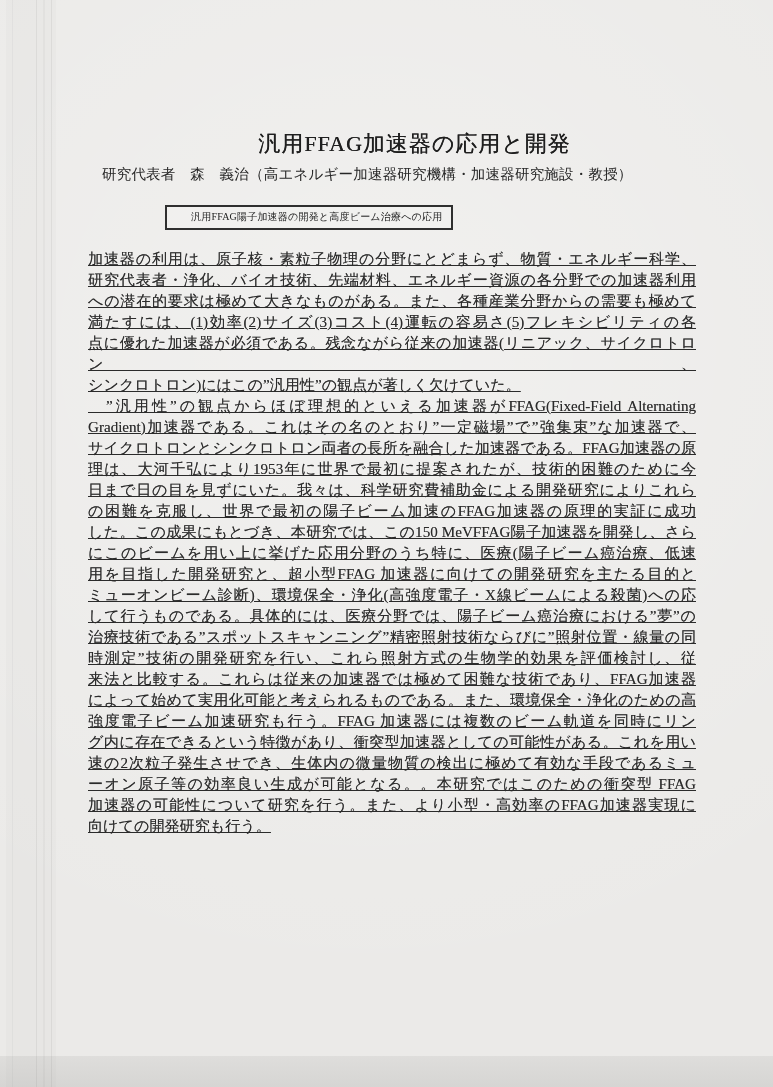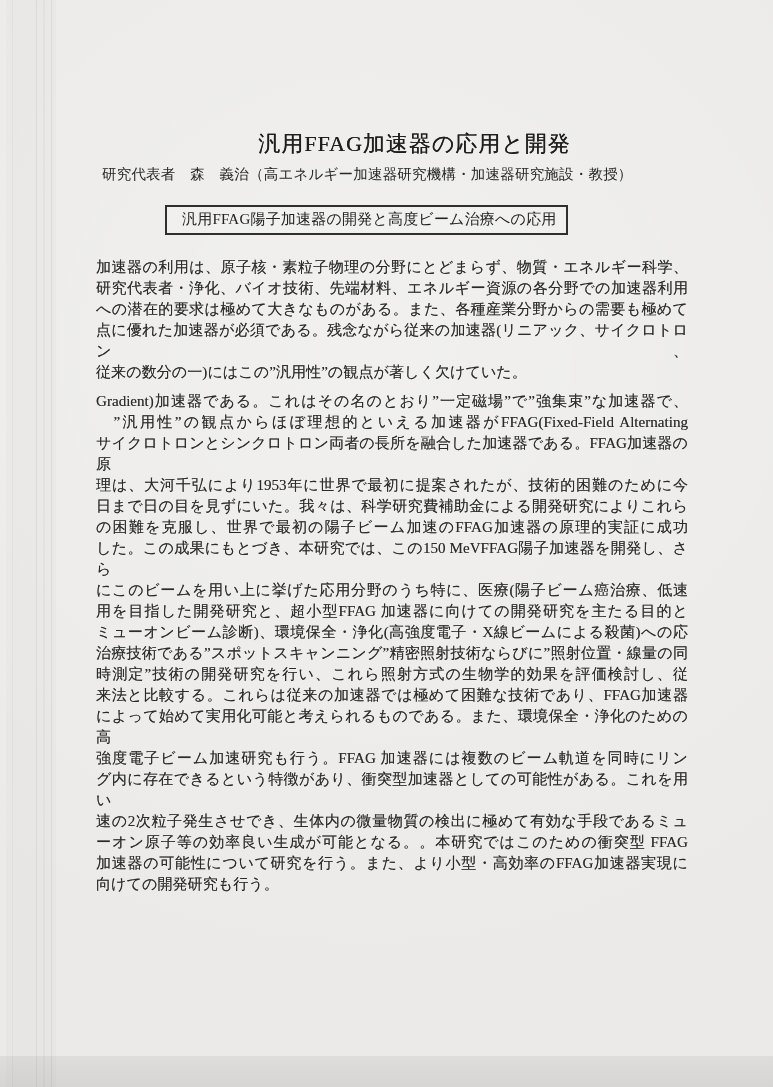--- a/index.html
+++ b/index.html
@@ -37,33 +37,33 @@
     color: #1f1f1f;
     text-shadow: 0.3px 0 0 currentColor;
   }
   .author {
     position: absolute; top: 165px; left: 102px;
     font-size: 14.5px; letter-spacing: 0.2px;
     color: #262626;
   }
   .subtitle-box {
     position: absolute; top: 205px; left: 165px;
-    padding: 3px 9px 4px 15px;
+    padding: 3px 9px 4px 24px;
     border: 2px solid #2f2f2f;
-    font-size: 15px; letter-spacing: 0.2px;
+    font-size: 10px; letter-spacing: 0.2px;
     color: #222;
     background: rgba(255,255,255,0.12);
   }
   .body-text {
     position: absolute; top: 249px; left: 88px; width: 608px;
     font-size: 15.1px; line-height: 21px;
     color: #2b2b2b;
     text-shadow: 0 0 0.4px rgba(43,43,43,0.55);
   }
-  .para { margin: 8px; }
+  .para { margin: 0; text-decoration: underline; }
   .bl { text-align: justify; text-align-last: justify; }
   .para .bl:last-child { text-align-last: left; }
 </style>
 </head>
 <body>
 
 <div class="scan">
 
   <div class="vband"></div>
   <div class="vline v1"></div>
@@ -76,34 +76,36 @@
 
   <div class="author">研究代表者　森　義治（高エネルギー加速器研究機構・加速器研究施設・教授）</div>
 
   <div class="subtitle-box">汎用FFAG陽子加速器の開発と高度ビーム治療への応用</div>
 
   <div class="body-text">
     <div class="para">
         <div class="bl">加速器の利用は、原子核・素粒子物理の分野にとどまらず、物質・エネルギー科学、</div>
         <div class="bl">研究代表者・浄化、バイオ技術、先端材料、エネルギー資源の各分野での加速器利用</div>
         <div class="bl">への潜在的要求は極めて大きなものがある。また、各種産業分野からの需要も極めて</div>
+        <div class="bl">満たすには、(1)効率(2)サイズ(3)コスト(4)運転の容易さ(5)フレキシビリティの各</div>
         <div class="bl">点に優れた加速器が必須である。残念ながら従来の加速器(リニアック、サイクロトロン、</div>
-        <div class="bl">従来の数分の一)にはこの”汎用性”の観点が著しく欠けていた。</div>
+        <div class="bl">シンクロトロン)にはこの”汎用性”の観点が著しく欠けていた。</div>
       </div>
     <div class="para">
+        <div class="bl">　”汎用性”の観点からほぼ理想的といえる加速器がFFAG(Fixed-Field Alternating</div>
         <div class="bl">Gradient)加速器である。これはその名のとおり”一定磁場”で”強集束”な加速器で、</div>
-        <div class="bl">　”汎用性”の観点からほぼ理想的といえる加速器がFFAG(Fixed-Field Alternating</div>
         <div class="bl">サイクロトロンとシンクロトロン両者の長所を融合した加速器である。FFAG加速器の原</div>
         <div class="bl">理は、大河千弘により1953年に世界で最初に提案されたが、技術的困難のために今</div>
         <div class="bl">日まで日の目を見ずにいた。我々は、科学研究費補助金による開発研究によりこれら</div>
         <div class="bl">の困難を克服し、世界で最初の陽子ビーム加速のFFAG加速器の原理的実証に成功</div>
         <div class="bl">した。この成果にもとづき、本研究では、この150 MeVFFAG陽子加速器を開発し、さら</div>
         <div class="bl">にこのビームを用い上に挙げた応用分野のうち特に、医療(陽子ビーム癌治療、低速</div>
         <div class="bl">用を目指した開発研究と、超小型FFAG 加速器に向けての開発研究を主たる目的と</div>
         <div class="bl">ミューオンビーム診断)、環境保全・浄化(高強度電子・X線ビームによる殺菌)への応</div>
+        <div class="bl">して行うものである。具体的には、医療分野では、陽子ビーム癌治療における”夢”の</div>
         <div class="bl">治療技術である”スポットスキャンニング”精密照射技術ならびに”照射位置・線量の同</div>
         <div class="bl">時測定”技術の開発研究を行い、これら照射方式の生物学的効果を評価検討し、従</div>
         <div class="bl">来法と比較する。これらは従来の加速器では極めて困難な技術であり、FFAG加速器</div>
         <div class="bl">によって始めて実用化可能と考えられるものである。また、環境保全・浄化のための高</div>
         <div class="bl">強度電子ビーム加速研究も行う。FFAG 加速器には複数のビーム軌道を同時にリン</div>
         <div class="bl">グ内に存在できるという特徴があり、衝突型加速器としての可能性がある。これを用い</div>
         <div class="bl">速の2次粒子発生させでき、生体内の微量物質の検出に極めて有効な手段であるミュ</div>
         <div class="bl">ーオン原子等の効率良い生成が可能となる。。本研究ではこのための衝突型 FFAG</div>
         <div class="bl">加速器の可能性について研究を行う。また、より小型・高効率のFFAG加速器実現に</div>
         <div class="bl">向けての開発研究も行う。</div>

